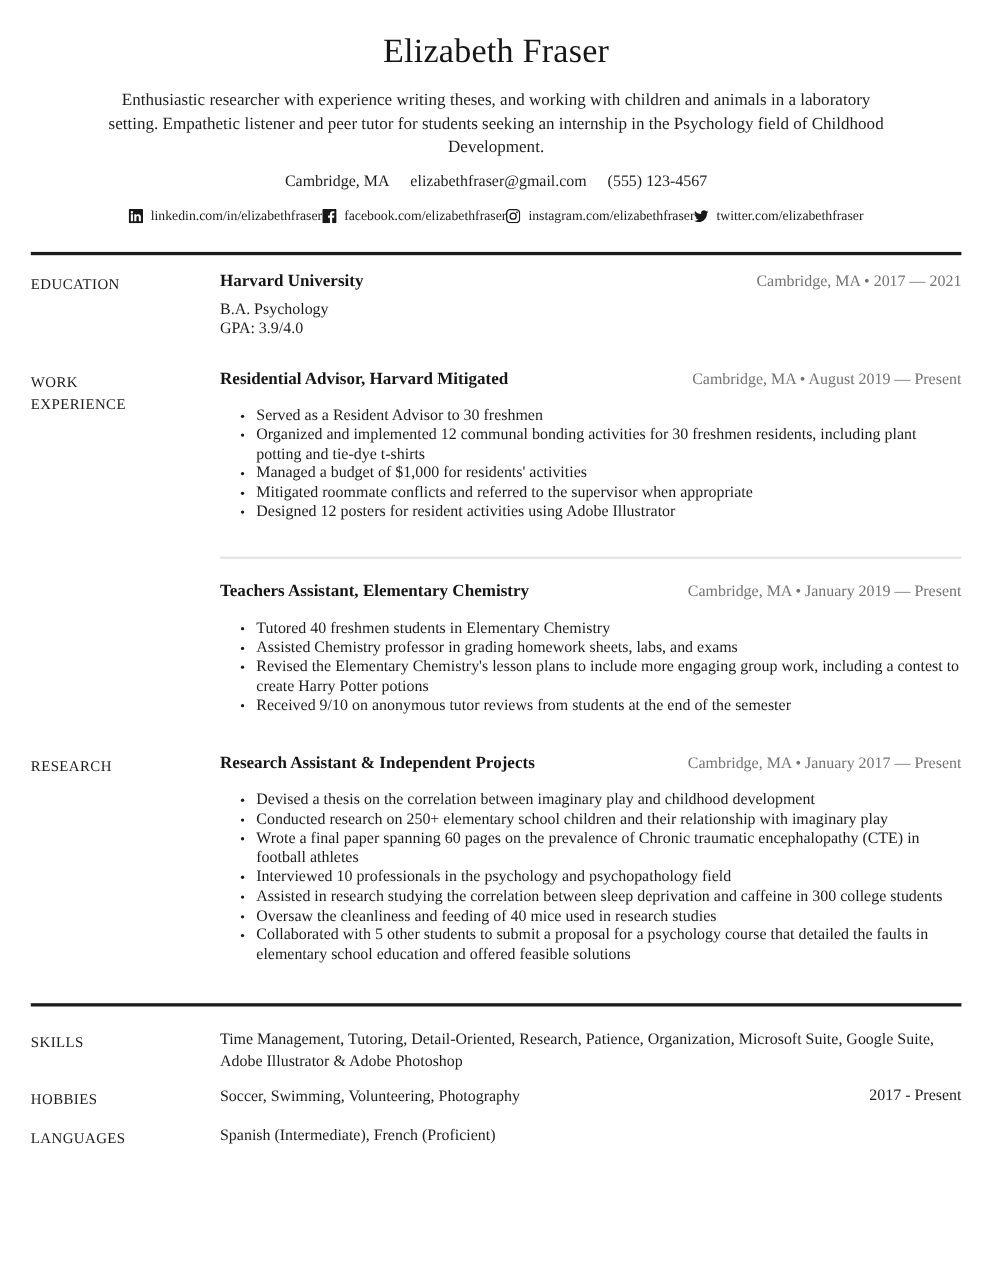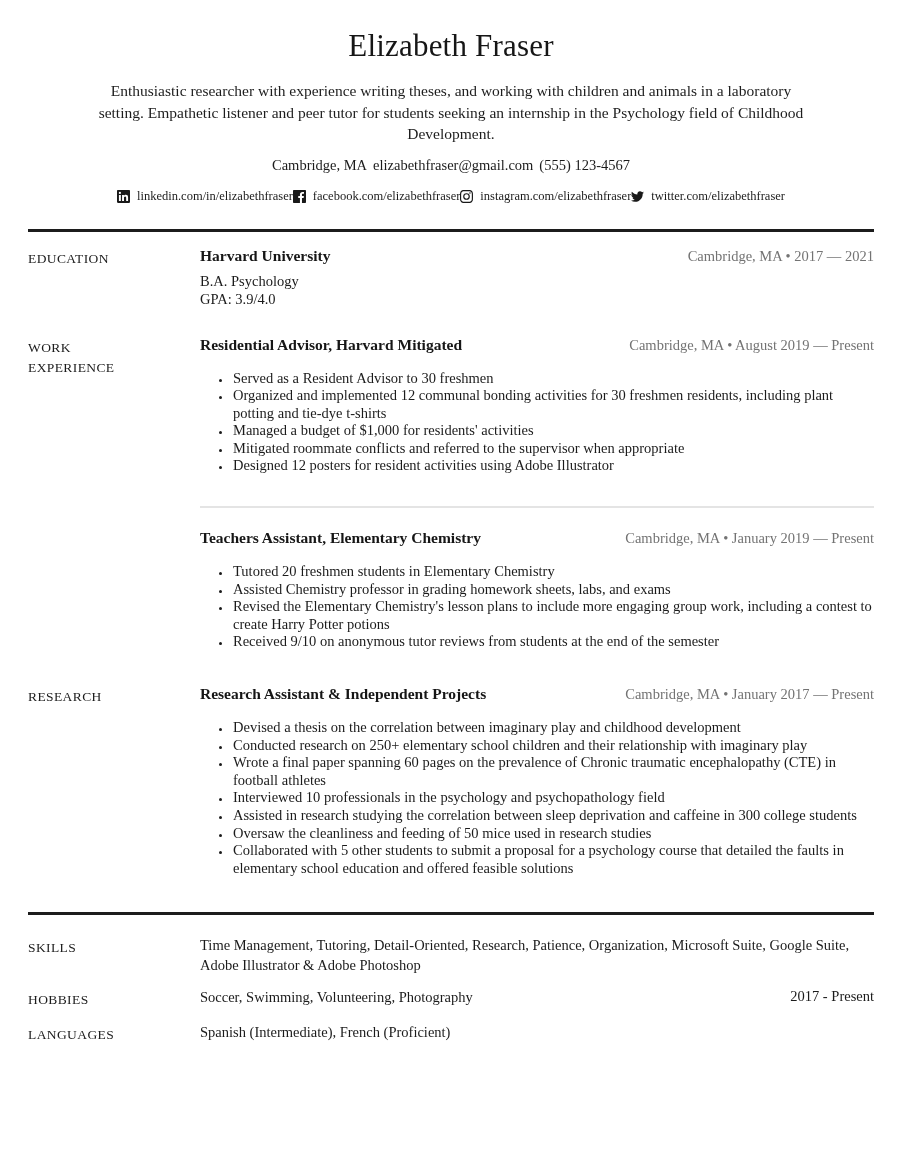--- a/index.html
+++ b/index.html
@@ -28,21 +28,21 @@
     margin: 0 auto;
     text-align: center;
     font-size: 15.5px;
     line-height: 21.5px;
     color: #1d1d1d;
   }
   .contact-row {
     margin-top: 12px;
     display: flex;
     justify-content: center;
-    gap: 6px;
+    gap: 19px;
     font-size: 14.5px;
   }
   .social-row {
     margin-top: 15px;
     display: flex;
     justify-content: center;
     align-items: center;
     font-size: 12.5px;
   }
   .social-item { display: flex; align-items: center; gap: 7px; }
@@ -197,21 +197,21 @@
       </div>
 
       <hr class="rule-thin">
 
       <div class="entry">
         <div class="entry-head">
           <h2 class="entry-title">Teachers Assistant, Elementary Chemistry</h2>
           <span class="entry-meta">Cambridge, MA • January 2019 — Present</span>
         </div>
         <ul class="bullets">
-          <li>Tutored 20 freshmen students in Elementary Chemistry</li>
+          <li>Tutored 40 freshmen students in Elementary Chemistry</li>
           <li>Assisted Chemistry professor in grading homework sheets, labs, and exams</li>
           <li>Revised the Elementary Chemistry's lesson plans to include more engaging group work, including a contest to create Harry Potter potions</li>
           <li>Received 9/10 on anonymous tutor reviews from students at the end of the semester</li>
         </ul>
       </div>
 
     </div>
   </section>
 
   <section class="sec sec-research">
@@ -221,21 +221,21 @@
         <div class="entry-head">
           <h2 class="entry-title">Research Assistant &amp; Independent Projects</h2>
           <span class="entry-meta">Cambridge, MA • January 2017 — Present</span>
         </div>
         <ul class="bullets">
           <li>Devised a thesis on the correlation between imaginary play and childhood development</li>
           <li>Conducted research on 250+ elementary school children and their relationship with imaginary play</li>
           <li>Wrote a final paper spanning 60 pages on the prevalence of Chronic traumatic encephalopathy (CTE) in football athletes</li>
           <li>Interviewed 10 professionals in the psychology and psychopathology field</li>
           <li>Assisted in research studying the correlation between sleep deprivation and caffeine in 300 college students</li>
-          <li>Oversaw the cleanliness and feeding of 50 mice used in research studies</li>
+          <li>Oversaw the cleanliness and feeding of 40 mice used in research studies</li>
           <li>Collaborated with 5 other students to submit a proposal for a psychology course that detailed the faults in elementary school education and offered feasible solutions</li>
         </ul>
       </div>
     </div>
   </section>
 
   <hr class="rule-thick" style="margin-top:35px;">
 
   <div class="bottom">
 

